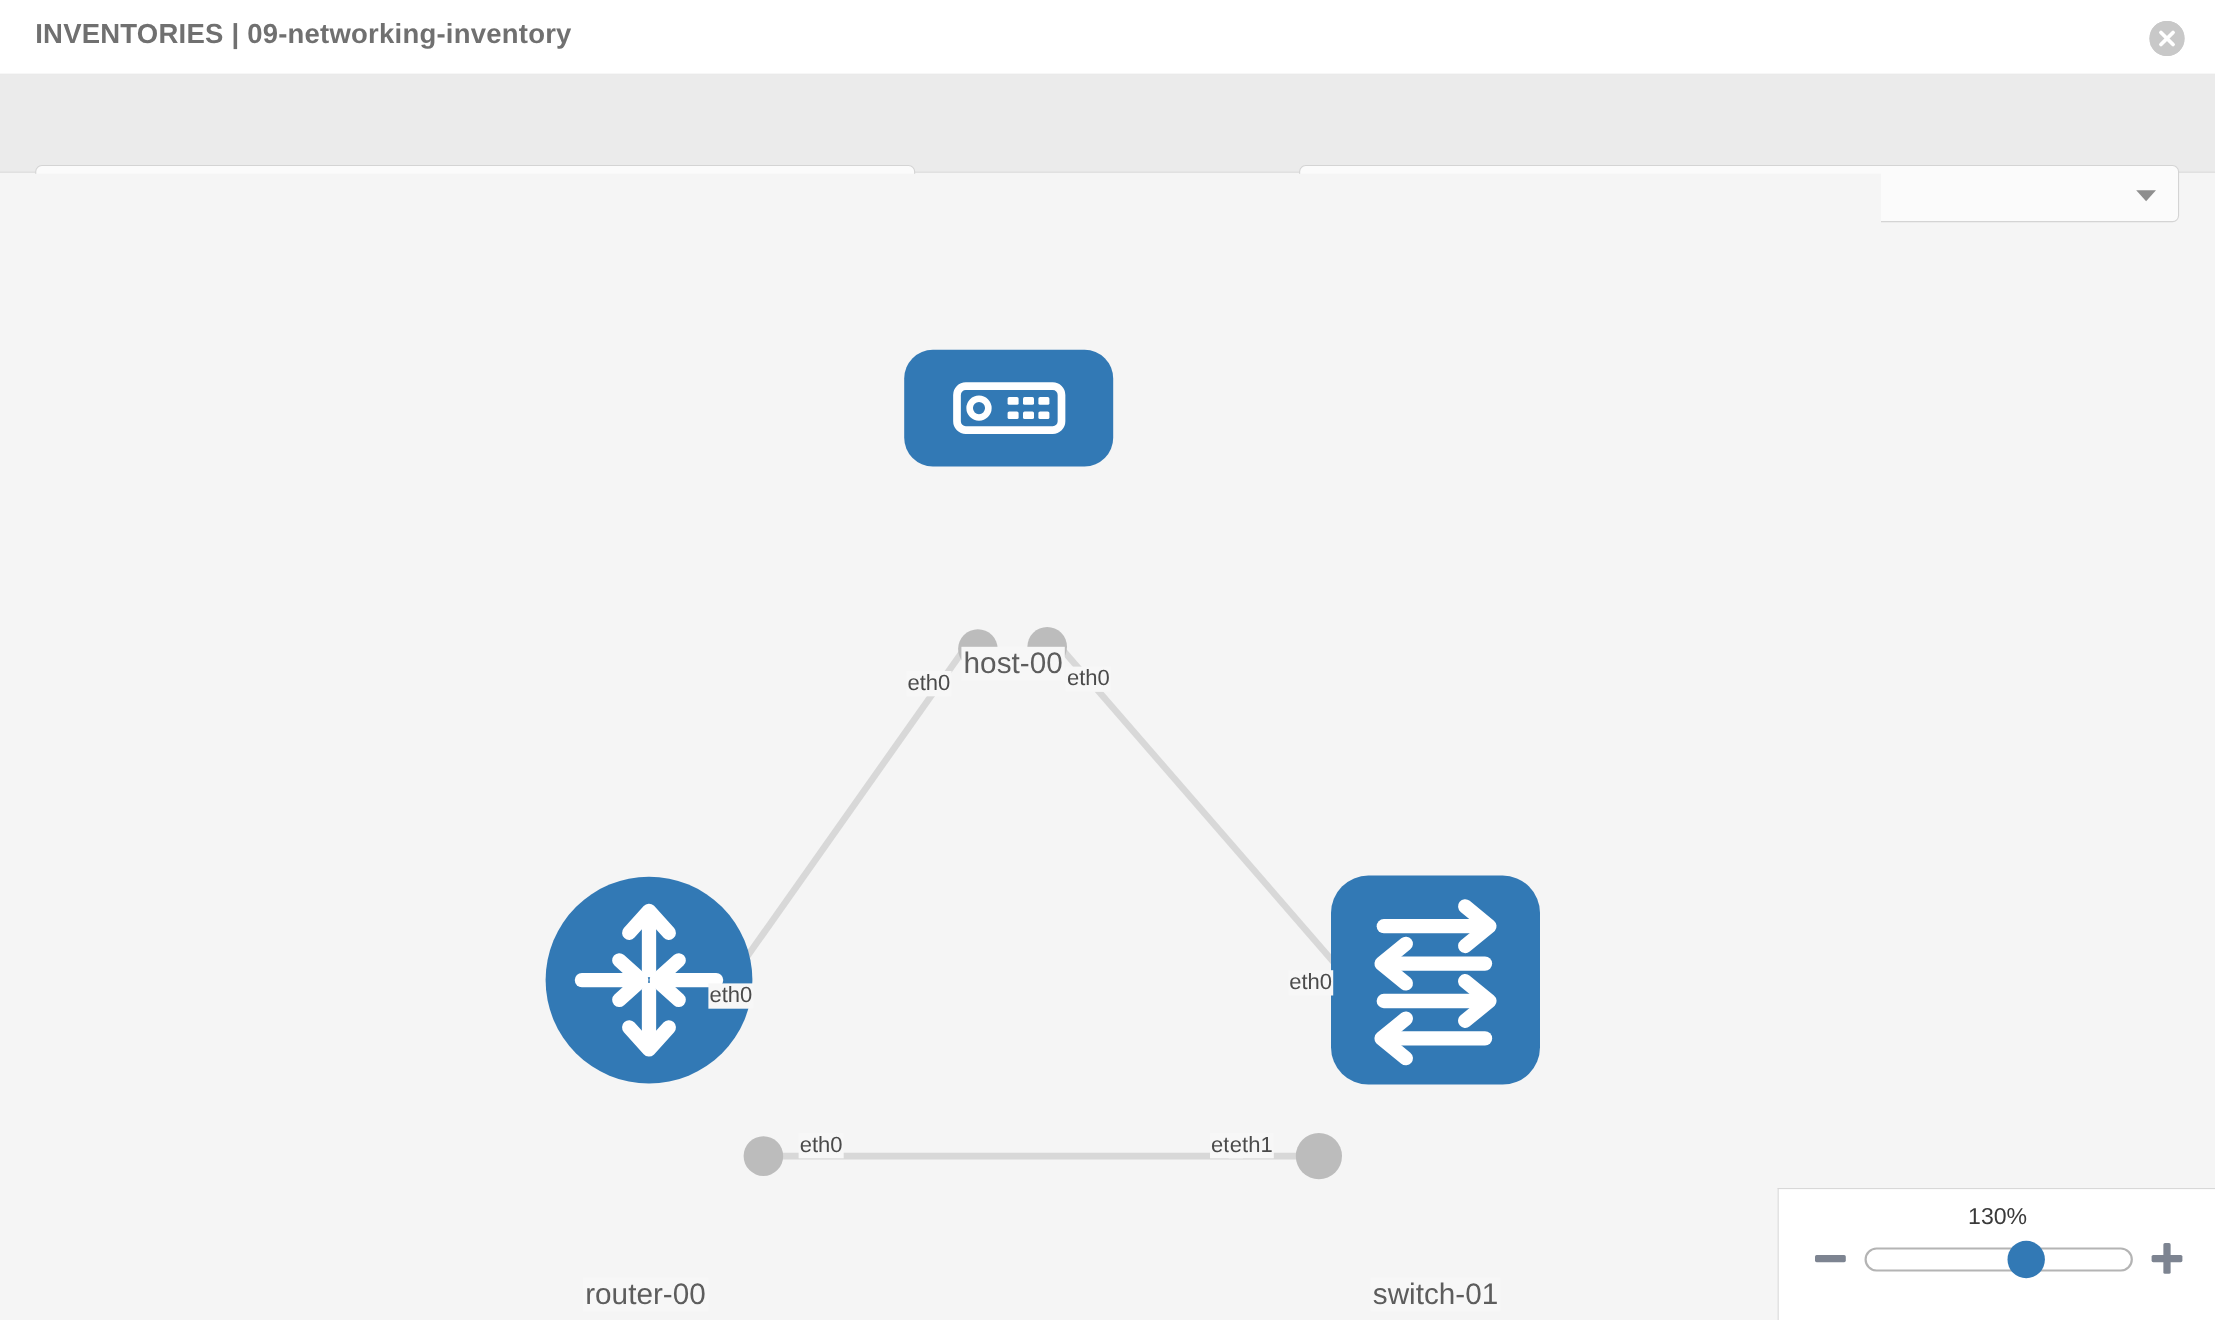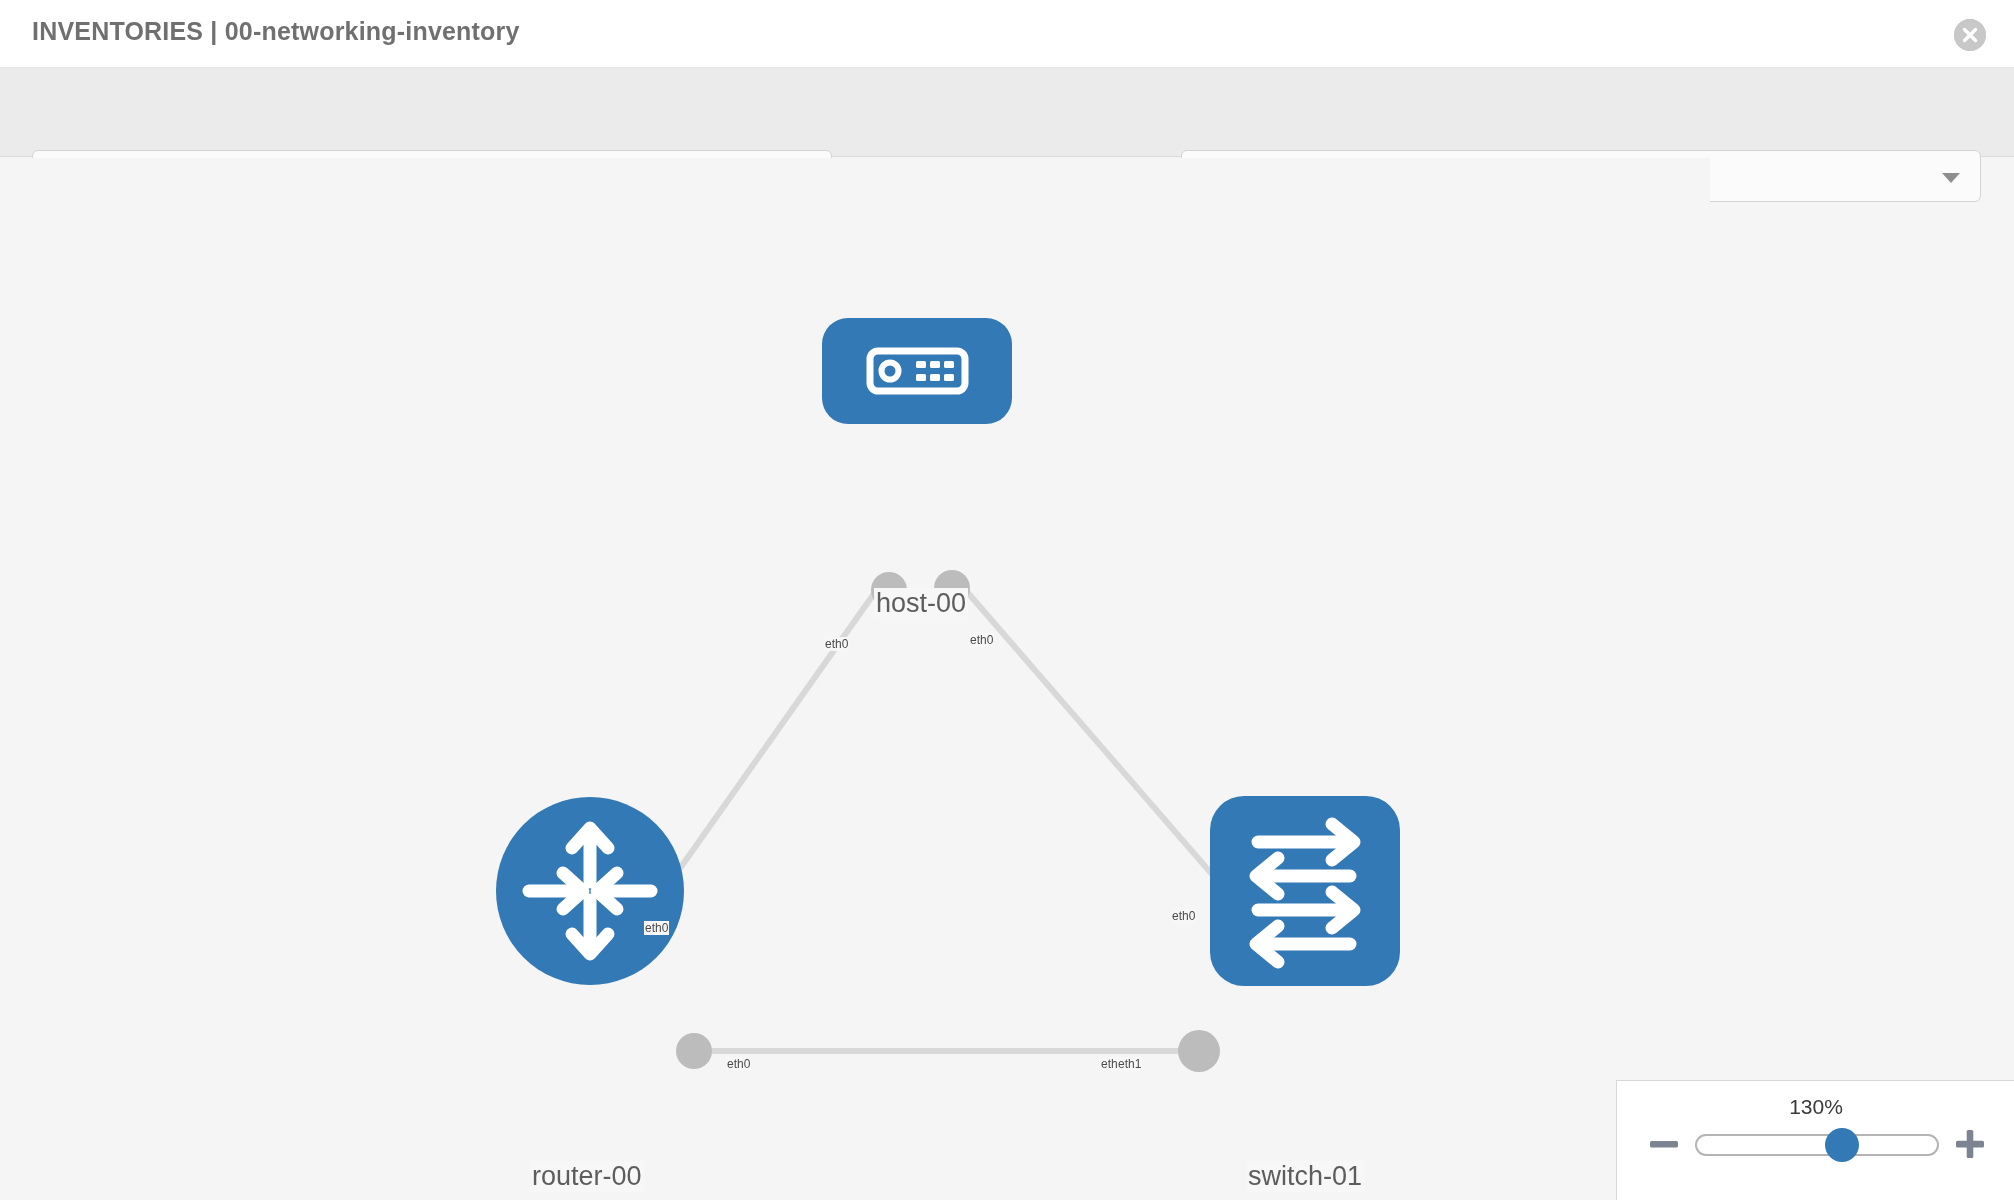--- a/index.html
+++ b/index.html
@@ -108,27 +108,26 @@
     position: absolute;
     font-size: 27px;
     color: #5d5d5d;
     background: #f7f7f7;
     white-space: nowrap;
     padding: 0 2px;
     pointer-events: none;
   }
   .iface-label {
     position: absolute;
-    font-size: 12px;
+    font-size: 20px;
     color: #4a4a4a;
     background: #f7f7f7;
     white-space: nowrap;
     padding: 0 1px;
     pointer-events: none;
-    margin-top: 27px;
   }
 
   .node-hit { position: absolute; cursor: pointer; }
 
   
   .zoom-widget {
     position: absolute;
     left: 1616px; top: 1080px;
     width: 398px; height: 136px;
     background: #ffffff;
@@ -170,21 +169,21 @@
     background: #3279b5;
     cursor: grab;
   }
 </style>
 </head>
 <body>
 
 <div id="app">
 
   <div class="header-bar">
-    <div class="header-title">INVENTORIES | 00-networking-inventory</div>
+    <div class="header-title">INVENTORIES | 09-networking-inventory</div>
     <div class="close-btn">
       <svg viewBox="0 0 32 32">
         <circle cx="16" cy="16" r="16" fill="#c8c8c8"></circle>
         <path d="M10.5 10.5 L21.5 21.5 M21.5 10.5 L10.5 21.5" stroke="#ffffff" stroke-width="3.4" stroke-linecap="round"></path>
       </svg>
     </div>
   </div>
 
   <div class="toolbar">
 

